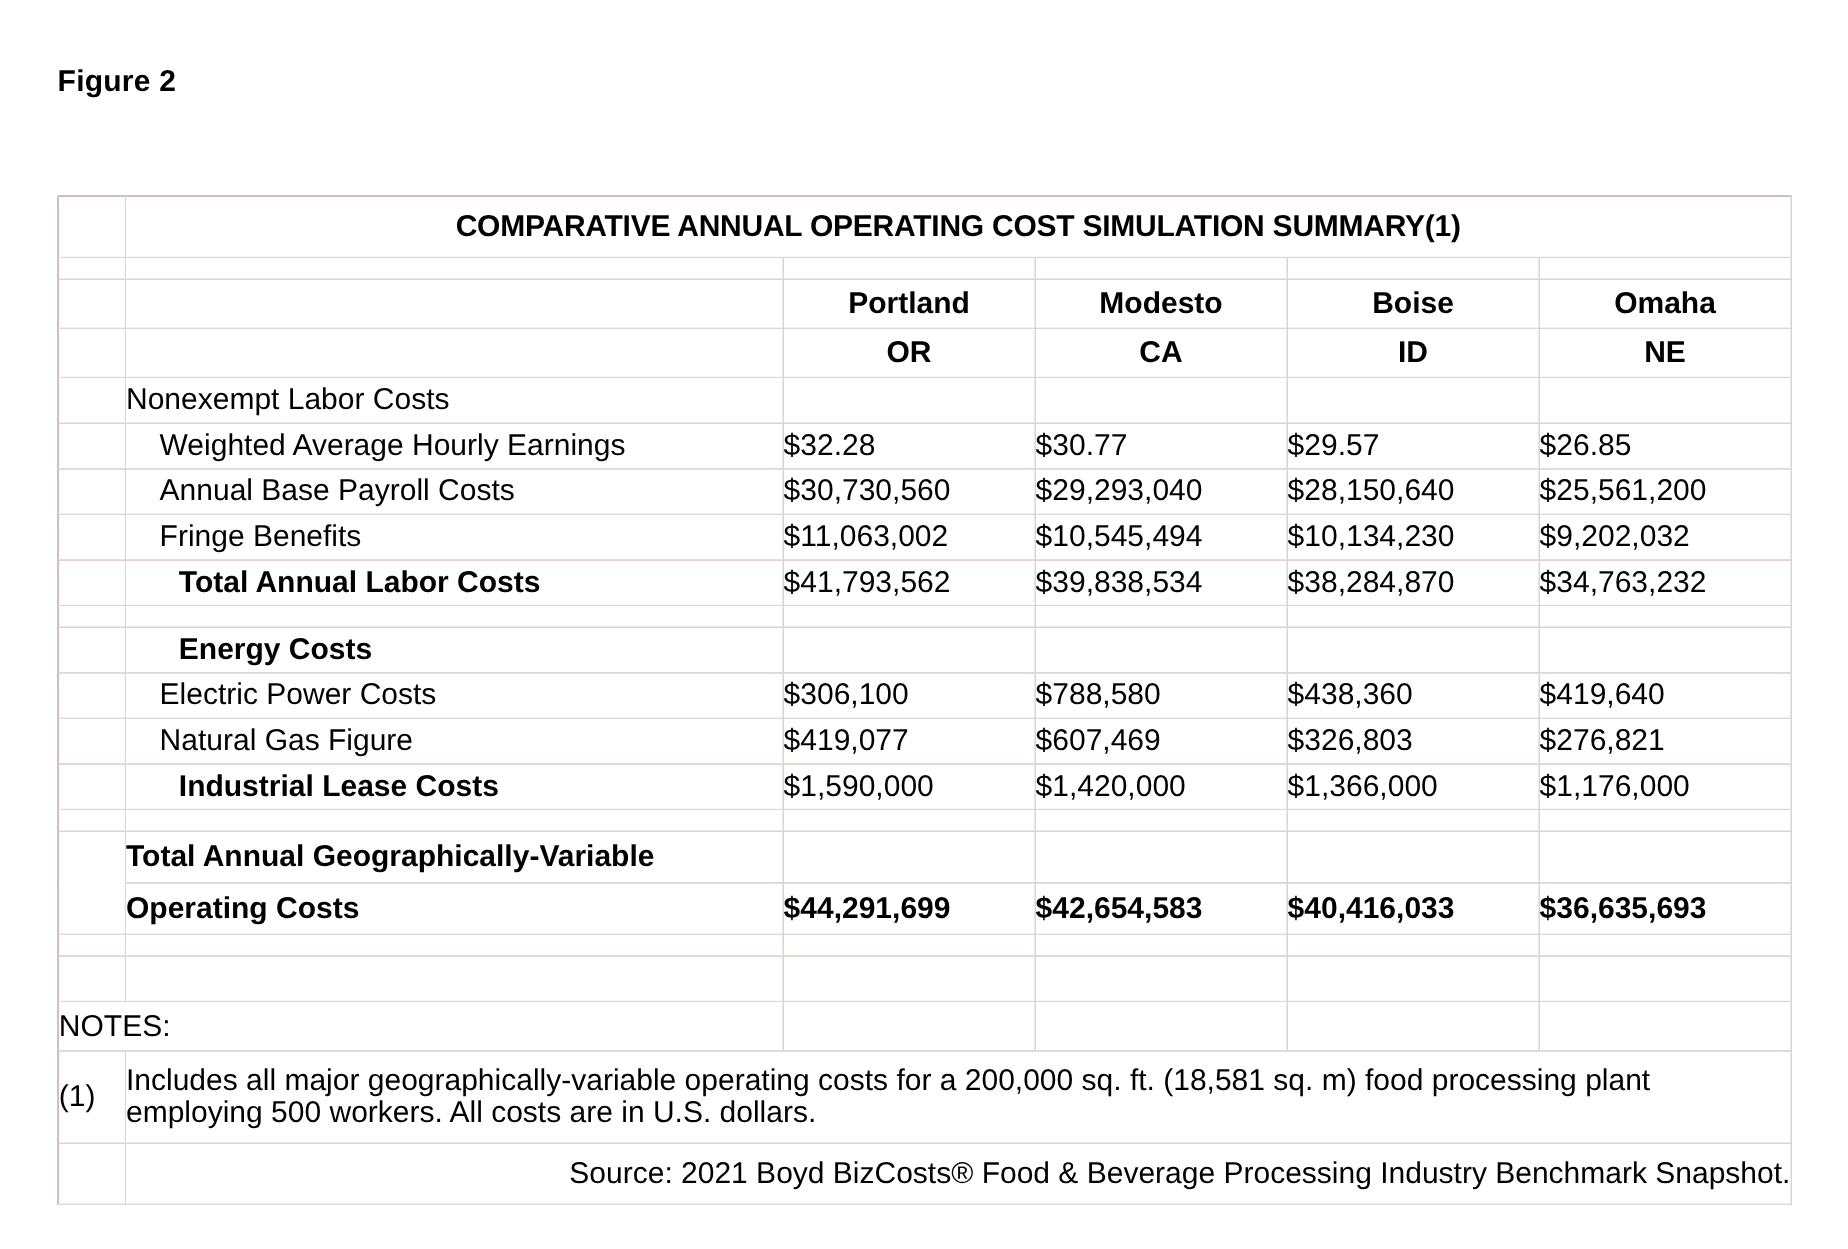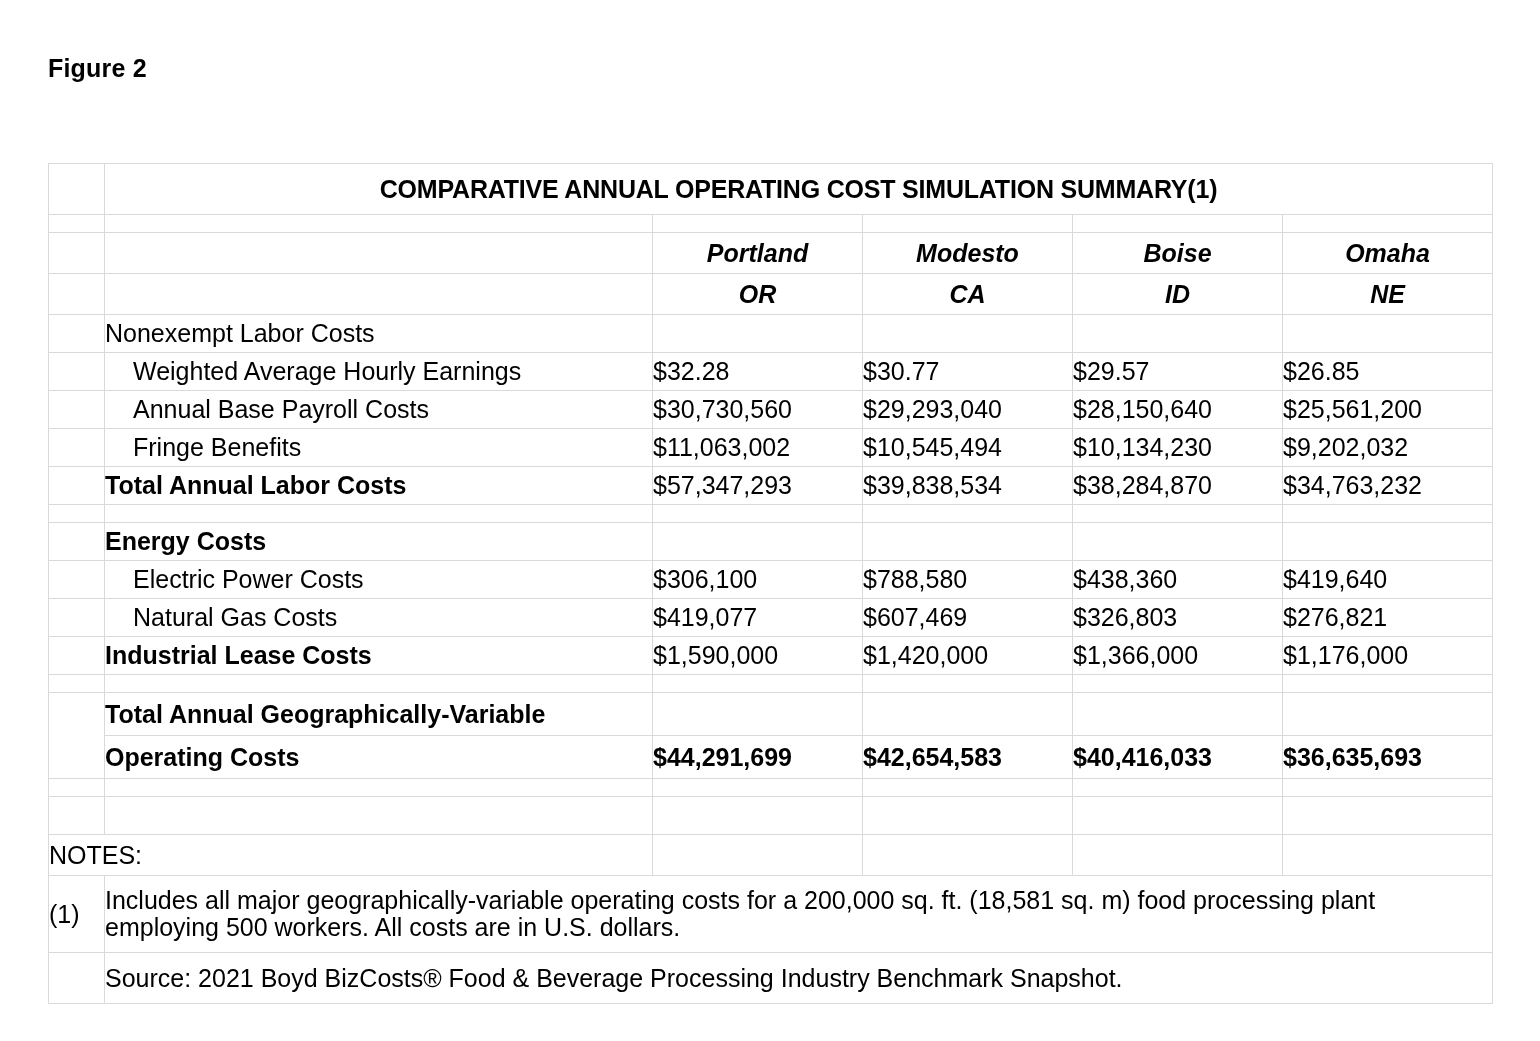--- a/index.html
+++ b/index.html
@@ -61,38 +61,38 @@
   .title-cell {
     text-align: center;
     font-size: 33px;
     font-weight: bold;
     letter-spacing: -0.2px;
     padding-bottom: 2px;
   }
 
   
   .row-thin td { height: 17px; }
-  .row-hdr td  { height: 40px; font-style: italic; }
+  .row-hdr td  { height: 40px; }
 
   .hdr-city, .hdr-state {
     text-align: center;
     font-weight: bold;
     font-size: 27px;
   }
 
   
   .row-body td { height: 37px; }
 
   .lbl {
     text-align: left;
     padding-left: 10px;
     white-space: nowrap;
   }
   .lbl.indent { padding-left: 28px; }
-  .lbl.bold   { font-weight: bold; }
+  .lbl.bold   { font-weight: bold; padding-left: 44px; }
 
   .num {
     text-align: left;
     white-space: nowrap;
   }
   .num.bold { font-weight: bold; }
 
   
   .row-total-a td { height: 42px; }
   .row-total-b td { height: 42px; }
@@ -122,21 +122,21 @@
     padding-left: 10px;
     font-size: 25px;
     line-height: 1.32;
     vertical-align: top;
     padding-top: 4px;
     white-space: normal;
   }
   .row-note1 td { height: 76px; }
   .row-source td { height: 50px; }
   .src-body {
-    text-align: left;
+    text-align: right;
     padding-left: 10px;
     font-size: 25px;
     vertical-align: middle;
   }
 </style>
 </head>
 <body>
 
 <div class="figure-label">Figure 2</div>
 
@@ -216,21 +216,21 @@
         <td class="lbl indent">Fringe Benefits</td>
         <td class="num">$11,063,002</td>
         <td class="num">$10,545,494</td>
         <td class="num">$10,134,230</td>
         <td class="num">$9,202,032</td>
       </tr>
 
       <tr class="row-body">
         <td></td>
         <td class="lbl bold">Total Annual Labor Costs</td>
-        <td class="num">$57,347,293</td>
+        <td class="num">$41,793,562</td>
         <td class="num">$39,838,534</td>
         <td class="num">$38,284,870</td>
         <td class="num">$34,763,232</td>
       </tr>
 
       <tr class="row-thin">
         <td></td>
         <td></td>
         <td></td>
         <td></td>
@@ -251,21 +251,21 @@
         <td></td>
         <td class="lbl indent">Electric Power Costs</td>
         <td class="num">$306,100</td>
         <td class="num">$788,580</td>
         <td class="num">$438,360</td>
         <td class="num">$419,640</td>
       </tr>
 
       <tr class="row-body">
         <td></td>
-        <td class="lbl indent">Natural Gas Costs</td>
+        <td class="lbl indent">Natural Gas Figure</td>
         <td class="num">$419,077</td>
         <td class="num">$607,469</td>
         <td class="num">$326,803</td>
         <td class="num">$276,821</td>
       </tr>
 
       <tr class="row-body">
         <td></td>
         <td class="lbl bold">Industrial Lease Costs</td>
         <td class="num">$1,590,000</td>

